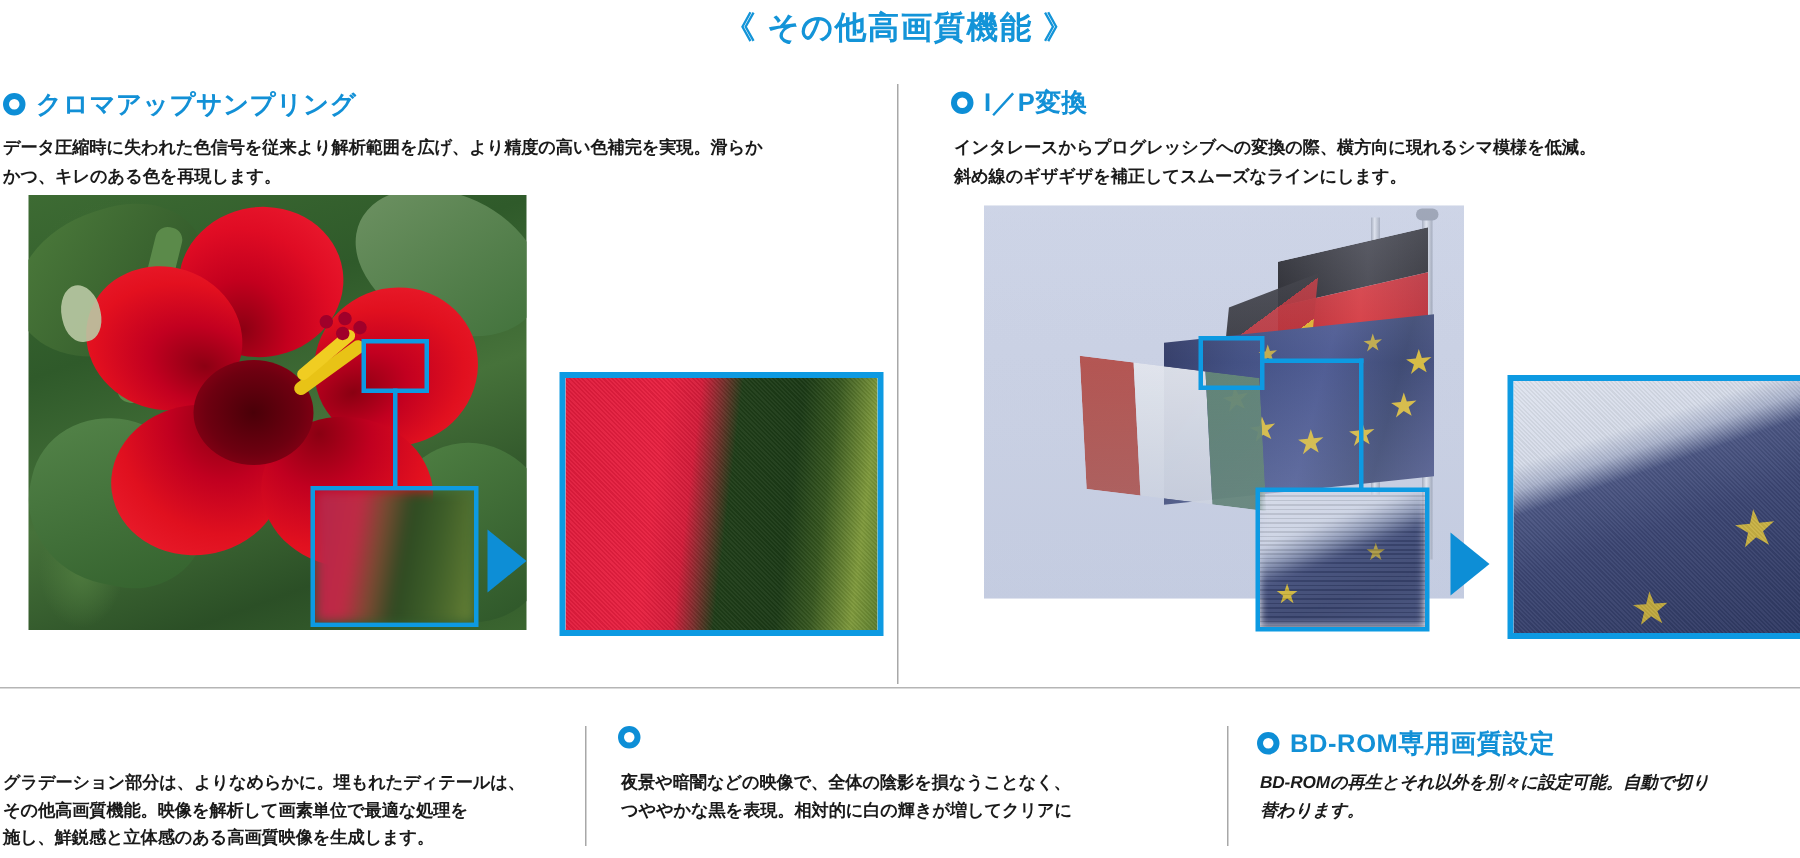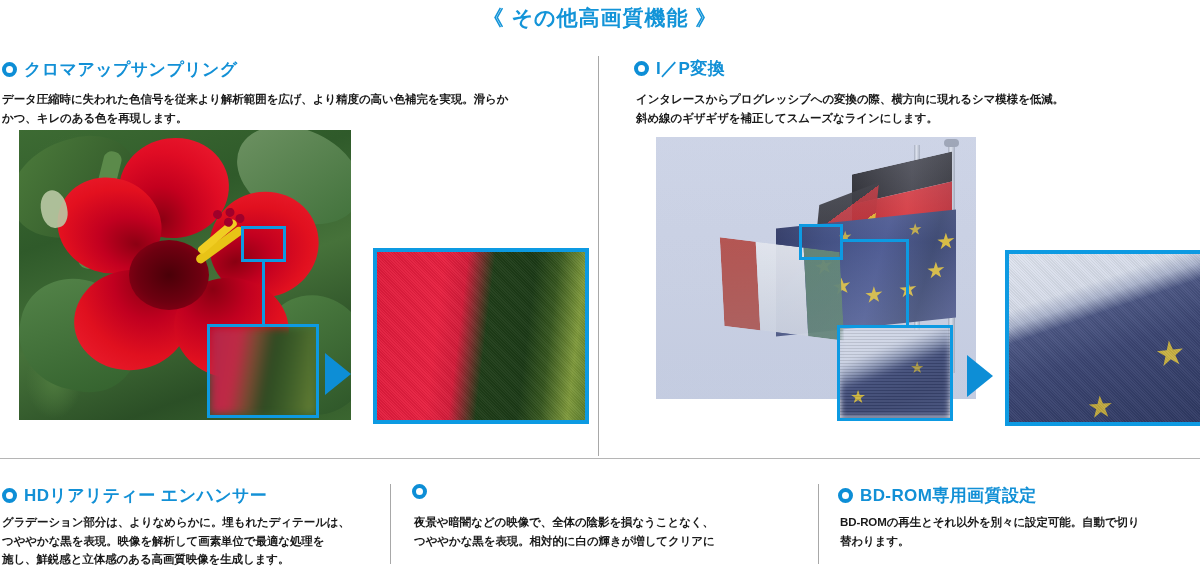--- a/index.html
+++ b/index.html
@@ -261,40 +261,36 @@
     <div class="arrow" style="left:948px;top:355px;"></div>
 
     <div class="detail-after" style="left:986px;top:250px;width:212px;height:176px;">
       <div class="tex-sharp-flag"></div>
       <div style="position:absolute;left:146px;top:82px;color:#c9b244;font-size:34px;line-height:1;transform:rotate(-6deg);">★</div>
       <div style="position:absolute;left:78px;top:138px;color:#c0a93f;font-size:30px;line-height:1;transform:rotate(-4deg);">★</div>
       <div class="grain"></div>
     </div>
   </div>
 
-  <div class="sec-head" style="left:2px;top:484px;">
-    <span class="bullet"></span>
-    <span class="sec-title">HDリアリティー エンハンサー</span>
-  </div>
   <div class="sec-body" style="left:2px;top:513px;width:380px;">
     <div>グラデーション部分は、よりなめらかに。埋もれたディテールは、</div>
-    <div>つややかな黒を表現。映像を解析して画素単位で最適な処理を</div>
+    <div>その他高画質機能。映像を解析して画素単位で最適な処理を</div>
     <div>施し、鮮鋭感と立体感のある高画質映像を生成します。</div>
   </div>
 
   <div class="sec-head" style="left:412px;top:484px;">
     <span class="bullet"></span>
   </div>
   <div class="sec-body" style="left:414px;top:513px;width:390px;">
     <div>夜景や暗闇などの映像で、全体の陰影を損なうことなく、</div>
     <div>つややかな黒を表現。相対的に白の輝きが増してクリアに</div>
   </div>
 
   <div class="sec-head" style="left:838px;top:484px;">
     <span class="bullet"></span>
     <span class="sec-title">BD-ROM専用画質設定</span>
   </div>
-  <div class="sec-body" style="left:840px;top:513px;width:360px;">
+  <div class="sec-body" style="left:840px;top:513px;width:360px;font-style:italic;">
     <div>BD-ROMの再生とそれ以外を別々に設定可能。自動で切り</div>
     <div>替わります。</div>
   </div>
 
 </div>
 
 </body></html>

